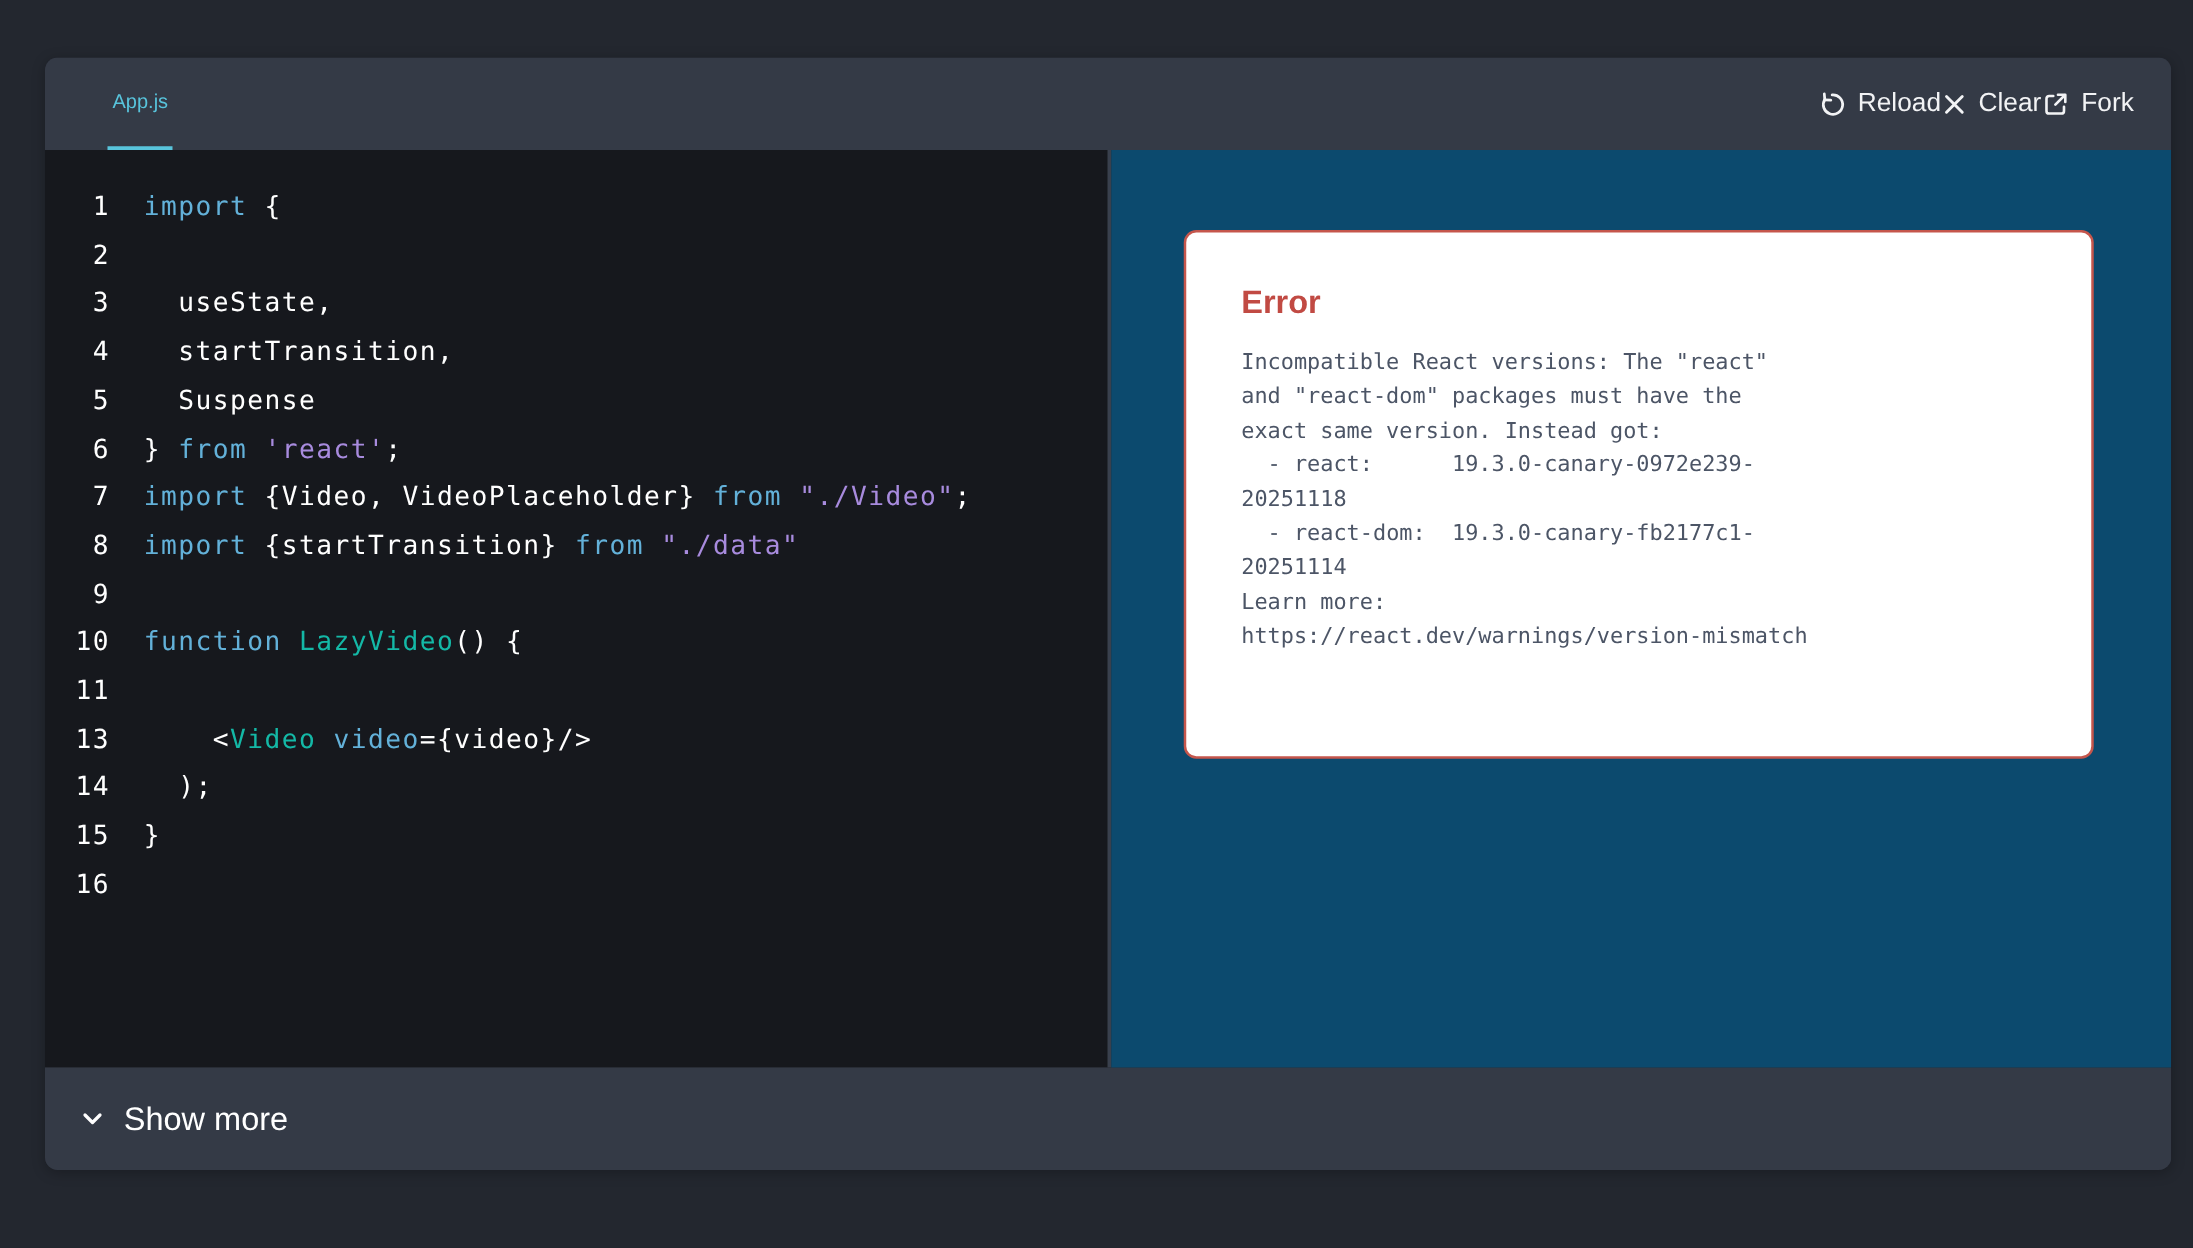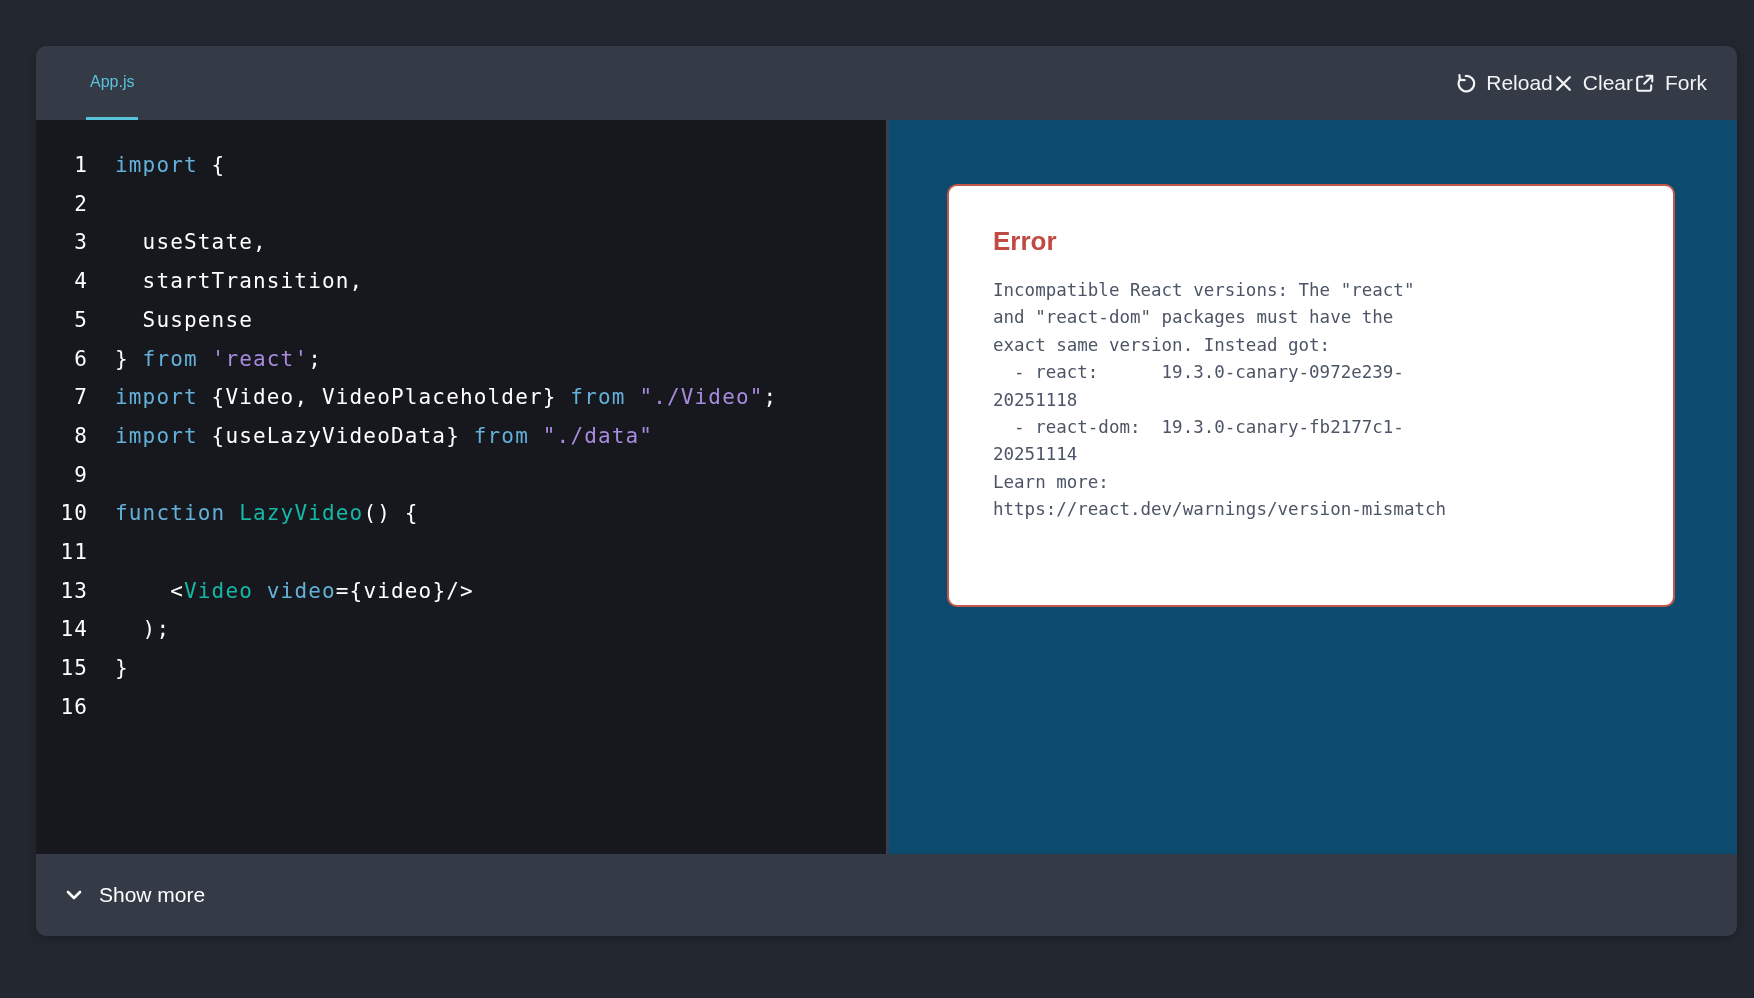--- a/index.html
+++ b/index.html
@@ -131,21 +131,21 @@
   .show-more {
     width: 100%;
     height: 100%;
     display: flex;
     align-items: center;
     gap: 13px;
     padding-left: 26px;
     background: none;
     border: none;
     color: #FFFFFF;
-    font-size: 21px;
+    font-size: 26px;
     font-family: "Liberation Sans", sans-serif;
     cursor: pointer;
     text-align: center;
   }
   .show-more svg { display: block; }
 </style>
 </head>
 <body>
 
 <div class="sandbox">
@@ -189,21 +189,21 @@
 
   <div class="sand-body">
     <div class="editor" id="code-editor">
         <div class="code-line"><span class="ln">1</span><span><span class="tk-k">import</span><span class="tk-p"> {</span></span></div>
         <div class="code-line"><span class="ln">2</span></div>
         <div class="code-line"><span class="ln">3</span><span><span class="tk-p">  useState,</span></span></div>
         <div class="code-line"><span class="ln">4</span><span><span class="tk-p">  startTransition,</span></span></div>
         <div class="code-line"><span class="ln">5</span><span><span class="tk-p">  Suspense</span></span></div>
         <div class="code-line"><span class="ln">6</span><span><span class="tk-p">} </span><span class="tk-k">from</span><span class="tk-p"> </span><span class="tk-s">'react'</span><span class="tk-p">;</span></span></div>
         <div class="code-line"><span class="ln">7</span><span><span class="tk-k">import</span><span class="tk-p"> {Video, VideoPlaceholder} </span><span class="tk-k">from</span><span class="tk-p"> </span><span class="tk-s">"./Video"</span><span class="tk-p">;</span></span></div>
-        <div class="code-line"><span class="ln">8</span><span><span class="tk-k">import</span><span class="tk-p"> {useLazyVideoData} </span><span class="tk-k">from</span><span class="tk-p"> </span><span class="tk-s">"./data"</span></span></div>
+        <div class="code-line"><span class="ln">8</span><span><span class="tk-k">import</span><span class="tk-p"> {startTransition} </span><span class="tk-k">from</span><span class="tk-p"> </span><span class="tk-s">"./data"</span></span></div>
         <div class="code-line"><span class="ln">9</span><span></span></div>
         <div class="code-line"><span class="ln">10</span><span><span class="tk-k">function</span><span class="tk-p"> </span><span class="tk-d">LazyVideo</span><span class="tk-p">() {</span></span></div>
         <div class="code-line"><span class="ln">11</span></div>
         <div class="code-line"><span class="ln">13</span><span><span class="tk-p">    &lt;</span><span class="tk-d">Video</span><span class="tk-p"> </span><span class="tk-a">video</span><span class="tk-p">={video}/&gt;</span></span></div>
         <div class="code-line"><span class="ln">14</span><span><span class="tk-p">  );</span></span></div>
         <div class="code-line"><span class="ln">15</span><span><span class="tk-p">}</span></span></div>
         <div class="code-line"><span class="ln">16</span><span></span></div>
       </div>
 
     <div class="preview">

